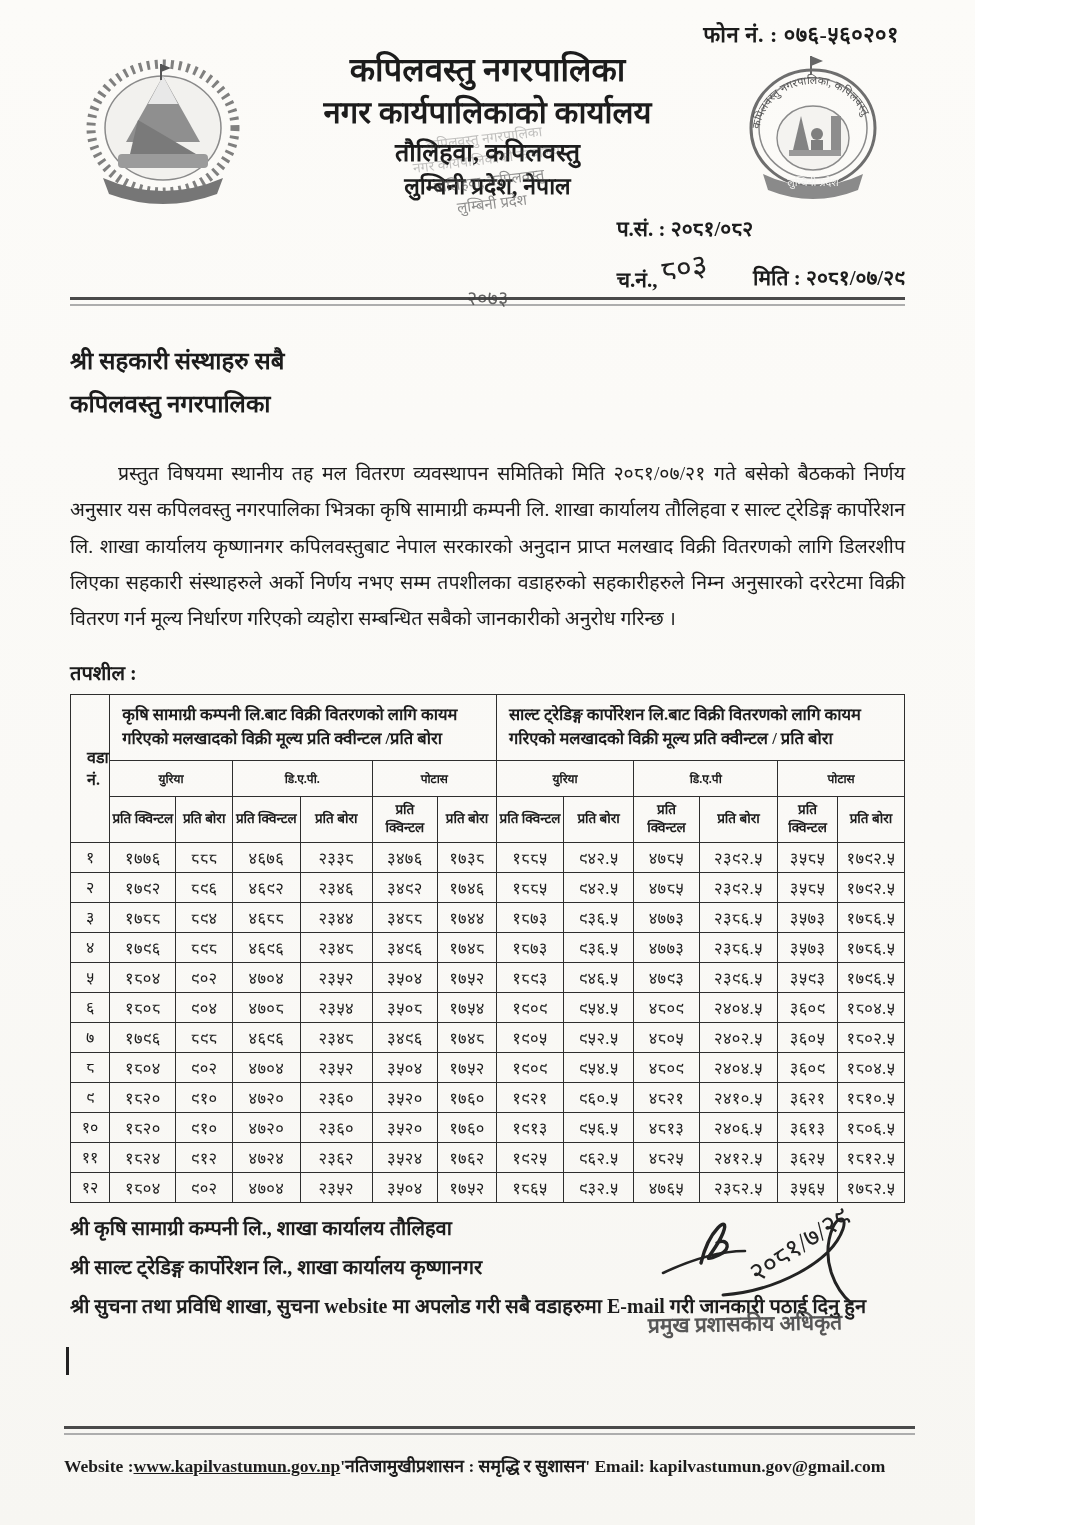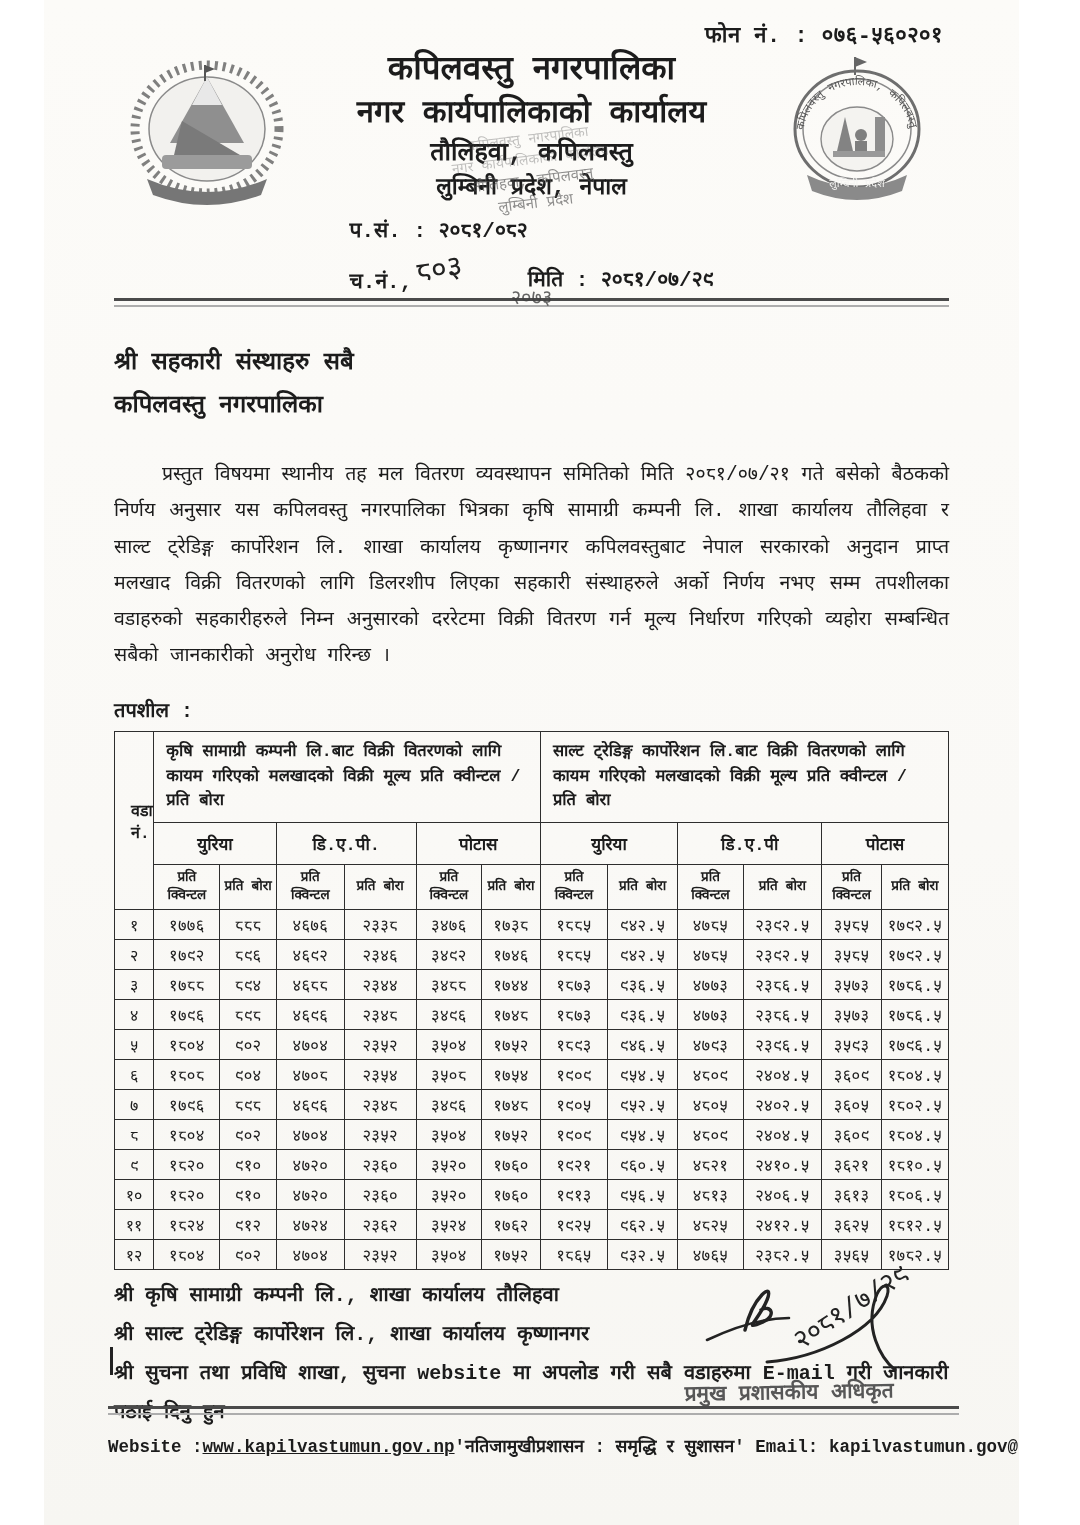--- a/index.html
+++ b/index.html
@@ -1,65 +1,65 @@
 <!DOCTYPE html>
 <html lang="ne"><head>
 <meta charset="utf-8">
 <style>
   html,body{margin:0;padding:0;}
   .page{
     width:975px;height:1525px;position:relative;overflow:hidden;
     background:linear-gradient(180deg,#fcfbf8 0%,#faf9f6 55%,#f7f6f2 100%);
-    font-family:Liberation Mono, monospace;
-    color:#1c1c1c;box-sizing:border-box;margin-left:44px;
+    font-family:Liberation Serif, serif;
+    color:#1c1c1c;box-sizing:border-box;
   }
   .content{padding:18px 70px 0 70px;position:relative;}
   
   .phone-line{text-align:right;font-size:22px;font-weight:bold;padding-right:6px;letter-spacing:.5px;}
   .header-grid{display:grid;grid-template-columns:185px 1fr 185px;align-items:flex-start;margin-top:2px;}
   .emblem-box{display:flex;justify-content:center;}
   .titles{text-align:center;line-height:1.22;position:relative;}
   .title-1{font-size:33px;font-weight:bold;}
   .title-2{font-size:31px;font-weight:bold;margin-top:4px;}
   .title-3{font-size:25px;font-weight:bold;margin-top:6px;}
   .title-4{font-size:23px;font-weight:bold;margin-top:4px;}
   .stamp{position:absolute;left:50%;top:78px;transform:translateX(-50%) rotate(-7deg);
          color:#4c4c4c;opacity:.62;text-align:center;width:320px;pointer-events:none;}
   .stamp .s-small{font-size:15px;line-height:1.5;}
   .stamp .s-top{font-size:14px;opacity:.55;}
   .stamp-year{position:absolute;left:50%;top:236px;transform:translateX(-50%);
               font-size:20px;color:#3f3f3f;opacity:.8;}
   
-  .ref-row{display:flex;justify-content:center;align-items:flex-end;margin-top:2px;font-size:21px;font-weight:bold;}
+  .ref-row{display:flex;justify-content:flex-end;align-items:flex-end;margin-top:2px;font-size:21px;font-weight:bold;}
   .chalani{margin-top:10px;display:flex;align-items:flex-end;}
   .handwritten{font-size:30px;font-weight:normal;transform:rotate(-8deg) translateY(-6px);display:inline-block;margin-left:4px;color:#222;}
   .date-line{font-size:21px;font-weight:bold;padding-bottom:2px;}
   .rule{height:4px;border-top:3px solid #4a4a4a;border-bottom:2px solid #adadad;margin-top:4px;}
   
   .addressee{margin-top:34px;font-size:24px;font-weight:bold;line-height:1.8;}
   .subject{margin-top:26px;text-align:center;font-size:21px;font-weight:bold;}
   .body-par{margin-top:30px;font-size:19.5px;line-height:1.85;text-align:justify;text-indent:48px;}
   .details-label{margin-top:22px;font-size:20px;font-weight:bold;}
   
   table.price{border-collapse:collapse;width:100%;margin-top:8px;table-layout:fixed;}
   table.price th,table.price td{border:1.6px solid #2e2e2e;}
   th.ward-h{font-size:16px;font-weight:bold;text-align:left;padding:4px 16px;vertical-align:middle;}
   th.group-h{font-size:16.5px;font-weight:600;text-align:left;padding:8px 12px;vertical-align:middle;line-height:1.5;}
-  th.fert-h{font-size:17px;font-weight:bold;padding:9px 2px;}
+  th.fert-h{font-size:12px;font-weight:bold;padding:9px 2px;}
   th.unit-h{font-size:13.5px;font-weight:600;padding:4px 2px;line-height:1.35;}
   td.ward{font-size:16px;text-align:center;padding:3px 2px;}
   td.val{font-size:16.5px;text-align:center;padding:3px 1px;letter-spacing:.3px;}
   
   .after-table{position:relative;margin-top:6px;height:200px;}
   .cc-label{font-size:20px;font-weight:bold;}
   .cc-items{font-size:20px;font-weight:bold;line-height:1.95;}
   .signature{position:absolute;right:10px;top:-10px;width:300px;text-align:center;}
   .sig-designation{font-size:21px;font-weight:bold;color:#3c3c3c;opacity:.85;transform:rotate(-1deg);margin-top:-14px;}
   
-  .footer{position:absolute;left:64px;right:60px;bottom:68px;text-align:right;}
+  .footer{position:absolute;left:64px;right:60px;bottom:48px;}
   .footer .rule{margin-bottom:18px;}
   .footer-line{font-size:17.5px;font-weight:bold;white-space:nowrap;}
   .footer-line .url{text-decoration:underline;}
   .artifact-bar{position:absolute;left:66px;bottom:150px;width:3px;height:28px;background:#222;}
 </style>
 </head>
 <body>
 
 <div class="page">
   <div class="content">

